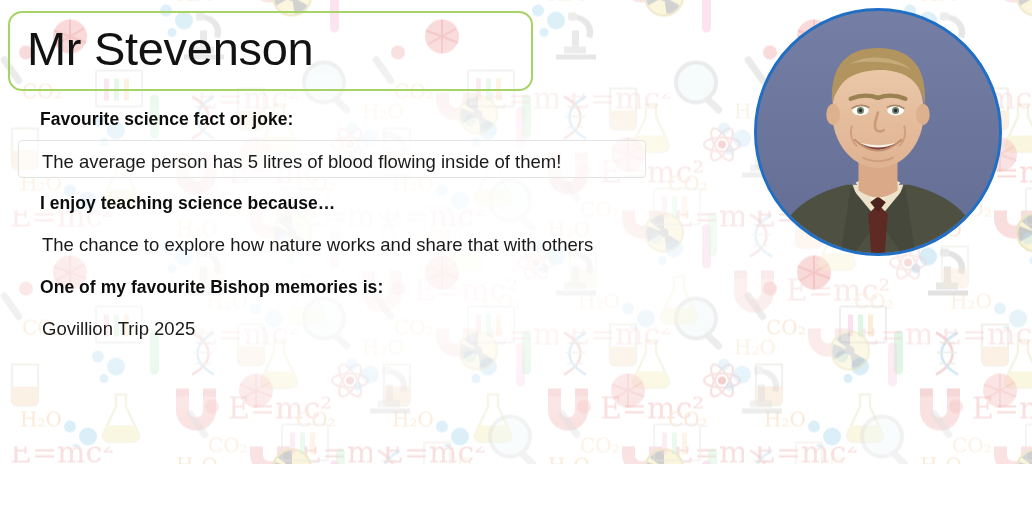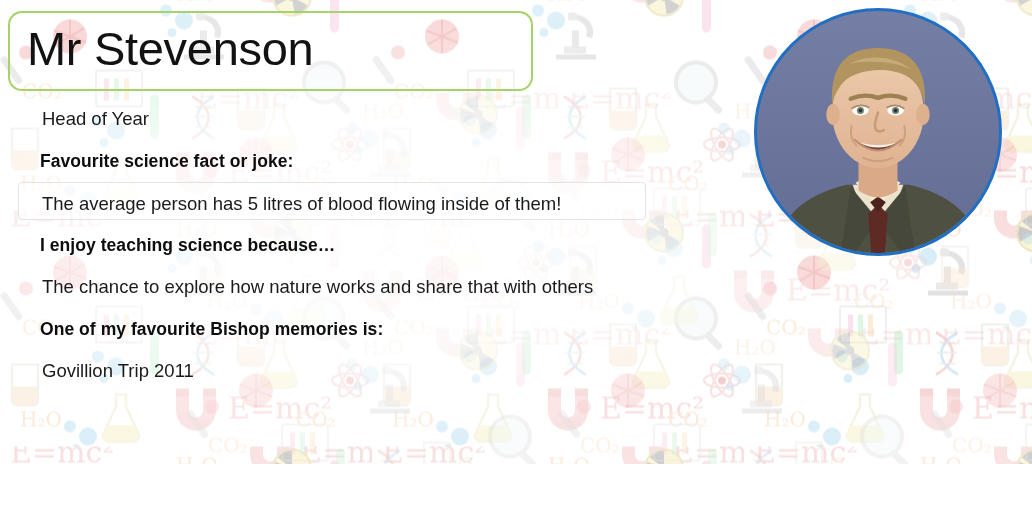--- a/index.html
+++ b/index.html
@@ -271,44 +271,41 @@
   </div>
 
   <div class="bg-wash"></div>
 
   <div class="title-box"></div>
   <div class="title-text">Mr Stevenson</div>
 
   <div class="fields">
 
 
-    <div class="row">
-      <div class="a">Head of Year</div>
-    </div>
 
     <div class="row">
       <div class="q">Favourite science fact or joke:</div>
     </div>
     <div class="row">
       <div class="a-box"></div>
       <div class="a-boxed-text">The average person has 5 litres of blood flowing inside of them!</div>
     </div>
 
     <div class="row">
       <div class="q">I enjoy teaching science because…</div>
     </div>
     <div class="row">
       <div class="a">The chance to explore how nature works and share that with others</div>
     </div>
 
     <div class="row">
       <div class="q">One of my favourite Bishop memories is:</div>
     </div>
     <div class="row">
-      <div class="a">Govillion Trip 2011</div>
+      <div class="a">Govillion Trip 2025</div>
     </div>
 
   </div>
 
   <div class="portrait">
     <svg viewBox="0 0 248 248" xmlns="http://www.w3.org/2000/svg">
       <defs>
         <clipPath id="circ">
             <circle cx="124" cy="124" r="124"></circle>
           </clipPath>

